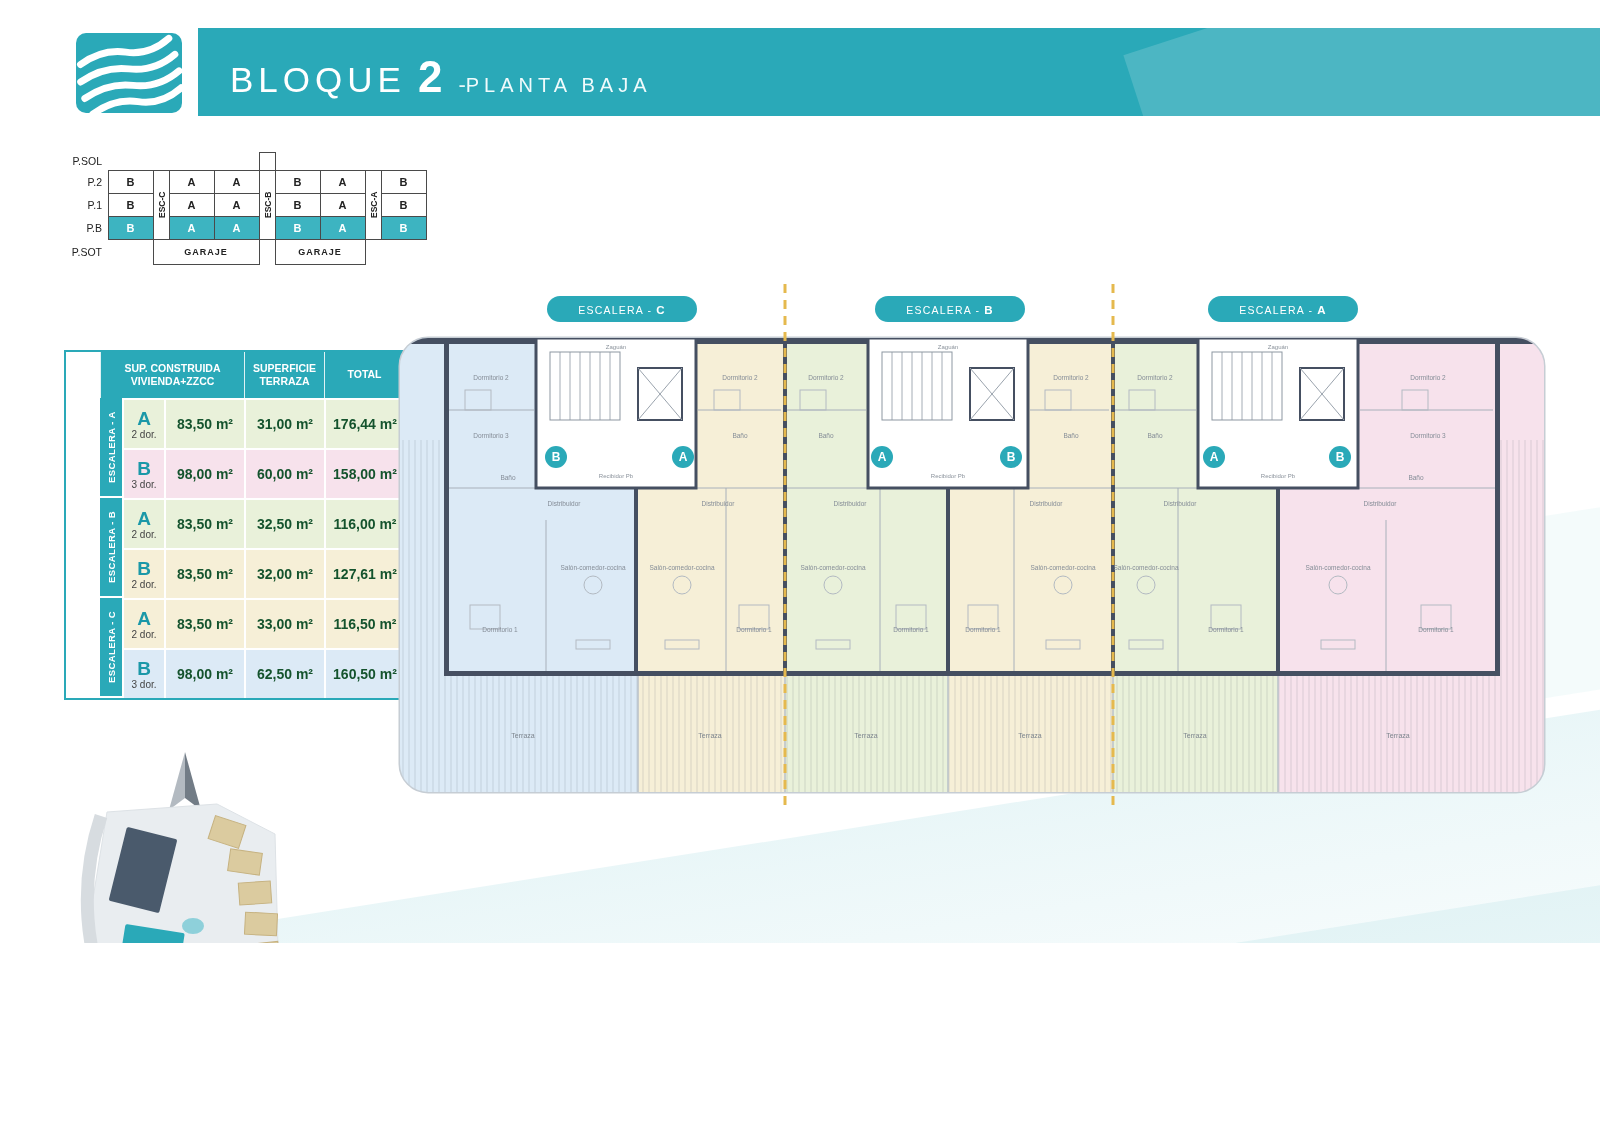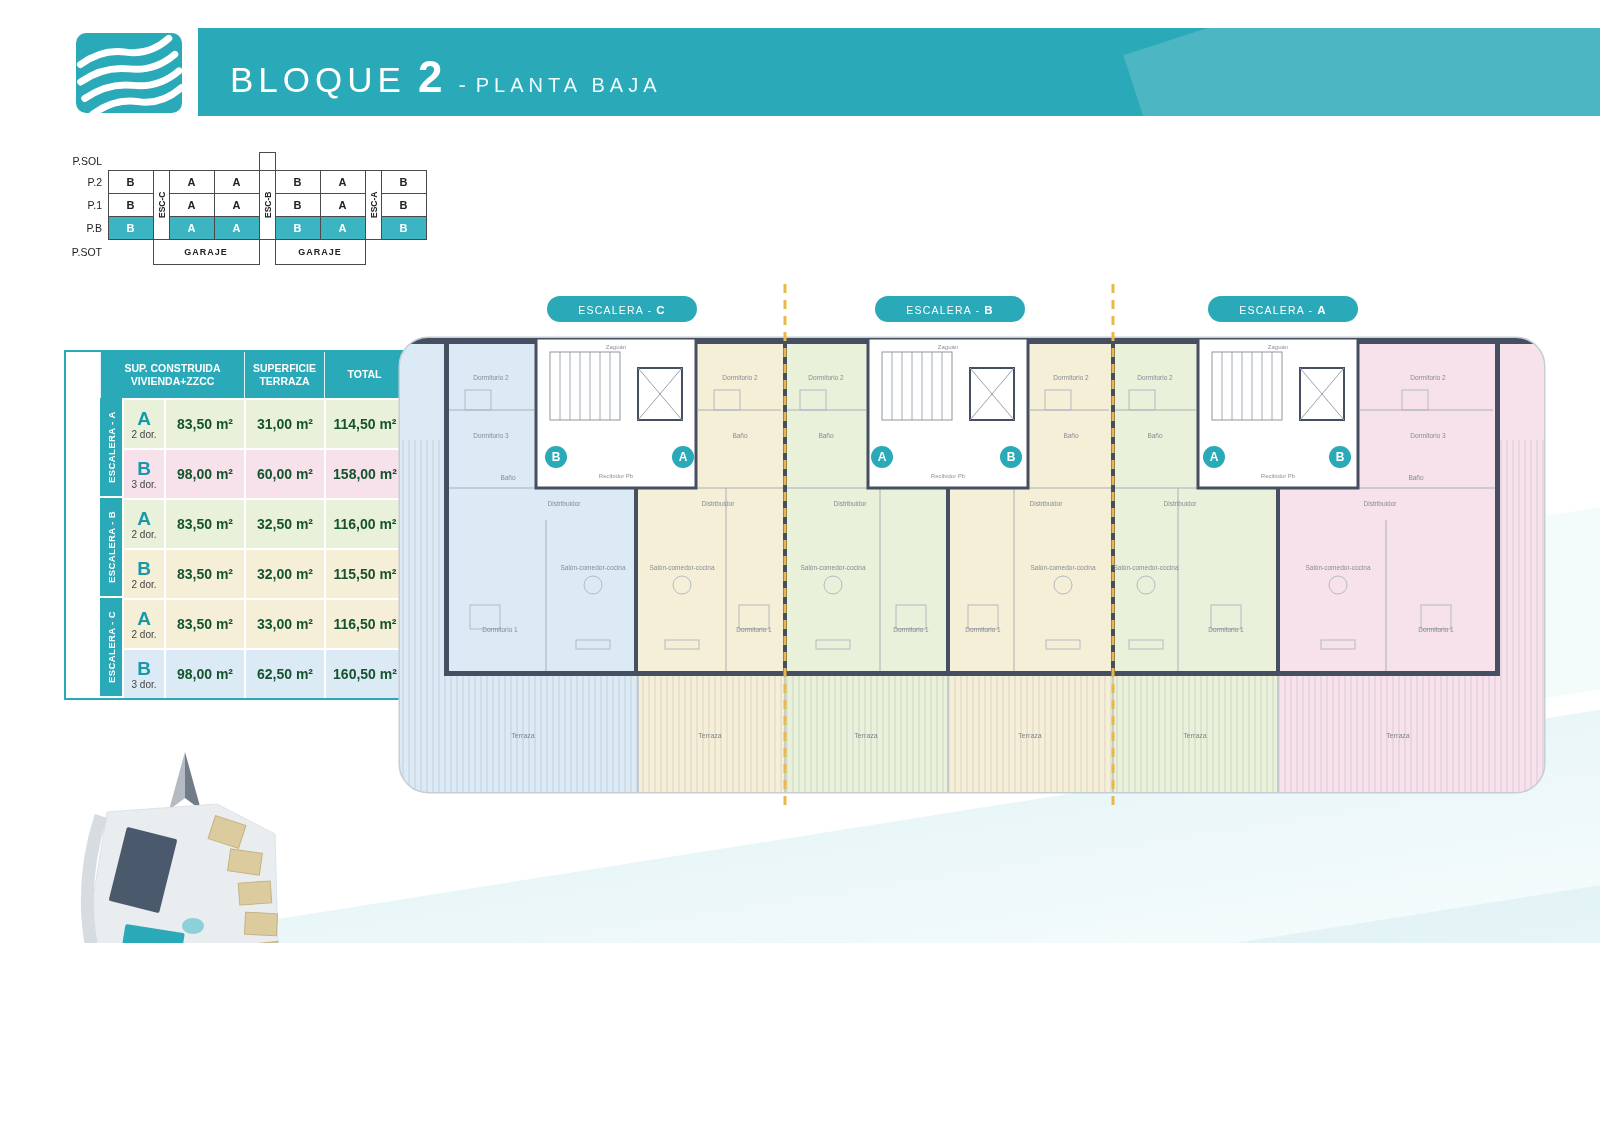--- a/index.html
+++ b/index.html
@@ -13,21 +13,21 @@
   .sw3{left:1140px;top:-90px;width:900px;height:250px;background:rgba(255,255,255,.16);transform:rotate(-18deg);z-index:3;}
   .sw4{left:950px;top:540px;width:900px;height:180px;background:rgba(42,169,184,.05);transform:rotate(-9deg);}
 
   
   .band{position:absolute;left:198px;top:28px;width:1402px;height:88px;background:#2aa9b8;
         display:flex;align-items:baseline;padding-left:32px;box-sizing:border-box;z-index:2;}
   .band .inner{display:flex;align-items:baseline;margin-top:24px;}
   .t1{font-size:35px;letter-spacing:5px;color:#fff;font-weight:400;}
   .t2{font-size:44px;font-weight:700;color:#fff;margin-left:12px;}
   .t3{font-size:22px;color:#e8f7f8;margin-left:16px;}
-  .t4{font-size:20px;letter-spacing:5px;color:#f0fbfc;margin-left:10px;font-weight:400;}
+  .t4{font-size:20px;letter-spacing:5px;color:#f0fbfc;font-weight:400;}
   .logo-box{position:absolute;left:76px;top:33px;width:106px;height:80px;z-index:4;}
 
   
   .stack{position:absolute;left:62px;top:152px;display:grid;z-index:2;
          grid-template-columns:46px 45px 16px 45px 45px 16px 45px 45px 16px 45px;
          grid-template-rows:18px 23px 23px 23px 25px;}
   .slabel{display:flex;align-items:center;justify-content:flex-end;padding-right:6px;font-size:10.5px;color:#222;}
   .scell{border:1px solid #4a4a4a;background:#fff;display:flex;align-items:center;justify-content:center;
          font-size:11px;font-weight:700;color:#222;margin:-0.5px;}
   .scell.hl{background:#3db4c1;color:#fff;}
@@ -167,21 +167,21 @@
     <div class="tgroup" style="grid-area:2/1/4/2">ESCALERA - A</div>
     <div class="tgroup" style="grid-area:4/1/6/2">ESCALERA - B</div>
     <div class="tgroup" style="grid-area:6/1/8/2">ESCALERA - C</div>
 
     <div class="tbadge bg-green" style="grid-area:2/2">
       <span class="ltr">A</span>
       <span class="dorm">2 dor.</span>
     </div>
     <div class="tval bg-green" style="grid-area:2/3">83,50 m²</div>
     <div class="tval bg-green" style="grid-area:2/4">31,00 m²</div>
-    <div class="tval bg-green" style="grid-area:2/5">114,50 m²</div>
+    <div class="tval bg-green" style="grid-area:2/5">176,44 m²</div>
 
     <div class="tbadge bg-pink" style="grid-area:3/2">
       <span class="ltr">B</span>
       <span class="dorm">3 dor.</span>
     </div>
     <div class="tval bg-pink" style="grid-area:3/3">98,00 m²</div>
     <div class="tval bg-pink" style="grid-area:3/4">60,00 m²</div>
     <div class="tval bg-pink" style="grid-area:3/5">158,00 m²</div>
 
     <div class="tbadge bg-green" style="grid-area:4/2">
@@ -191,21 +191,21 @@
     <div class="tval bg-green" style="grid-area:4/3">83,50 m²</div>
     <div class="tval bg-green" style="grid-area:4/4">32,50 m²</div>
     <div class="tval bg-green" style="grid-area:4/5">116,00 m²</div>
 
     <div class="tbadge bg-cream" style="grid-area:5/2">
       <span class="ltr">B</span>
       <span class="dorm">2 dor.</span>
     </div>
     <div class="tval bg-cream" style="grid-area:5/3">83,50 m²</div>
     <div class="tval bg-cream" style="grid-area:5/4">32,00 m²</div>
-    <div class="tval bg-cream" style="grid-area:5/5">115,50 m²</div>
+    <div class="tval bg-cream" style="grid-area:5/5">127,61 m²</div>
 
     <div class="tbadge bg-cream" style="grid-area:6/2">
       <span class="ltr">A</span>
       <span class="dorm">2 dor.</span>
     </div>
     <div class="tval bg-cream" style="grid-area:6/3">83,50 m²</div>
     <div class="tval bg-cream" style="grid-area:6/4">33,00 m²</div>
     <div class="tval bg-cream" style="grid-area:6/5">116,50 m²</div>
 
     <div class="tbadge bg-blue" style="grid-area:7/2">

